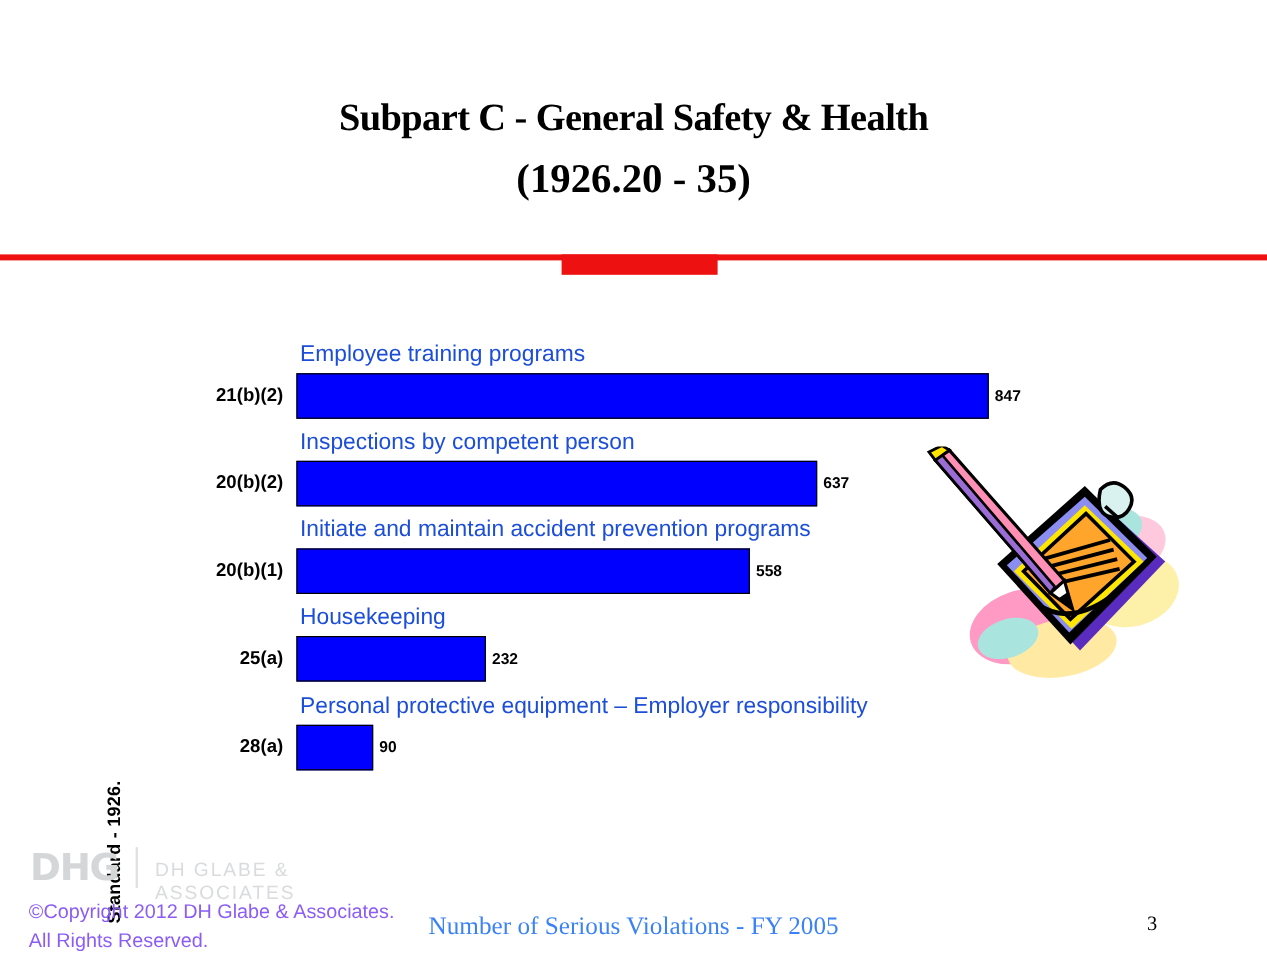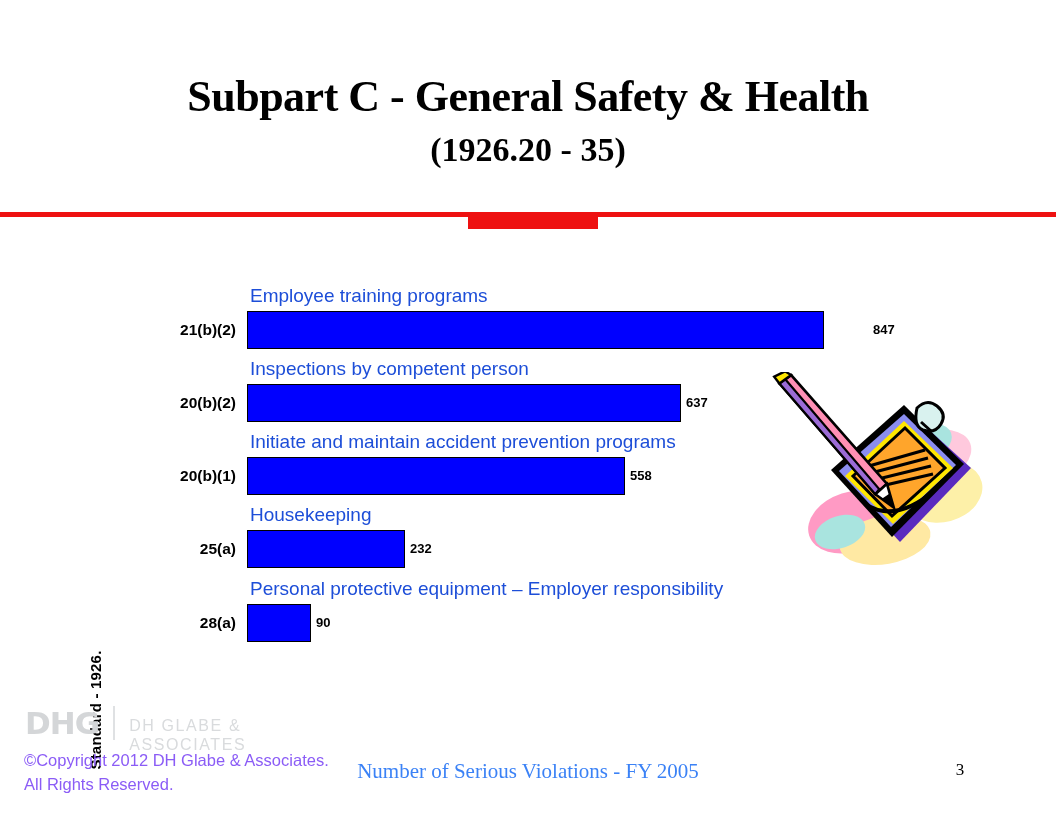--- a/index.html
+++ b/index.html
@@ -18,21 +18,21 @@
 
   
   #slide-title {
     position: absolute;
     top: 72px;
     left: 0;
     width: 1056px;
     text-align: center;
     font-family: "Liberation Serif", serif;
     font-weight: bold;
-    font-size: 44px;
+    font-size: 32px;
     line-height: 50px;
     letter-spacing: -0.5px;
     color: #000000;
   }
   #slide-subtitle {
     position: absolute;
     top: 130px;
     left: 0;
     width: 1056px;
     text-align: center;
@@ -209,21 +209,21 @@
 <div id="title-rule-tab"></div>
 
 <div id="chart">
 
   <div id="axis-title">Standard - 1926.</div>
 
   <div class="bar-group" style="top:30px;">
     <div class="cat-label">Employee training programs</div>
     <div class="code-label">21(b)(2)</div>
     <div class="bar" style="width:575px;"></div>
-    <div class="bar-value" style="left:824px;margin-left:44px;">847</div>
+    <div class="bar-value" style="left:824px;">847</div>
   </div>
 
   <div class="bar-group" style="top:103px;">
     <div class="cat-label">Inspections by competent person</div>
     <div class="code-label">20(b)(2)</div>
     <div class="bar" style="width:432px;"></div>
     <div class="bar-value" style="left:681px;">637</div>
   </div>
 
   <div class="bar-group" style="top:176px;">

